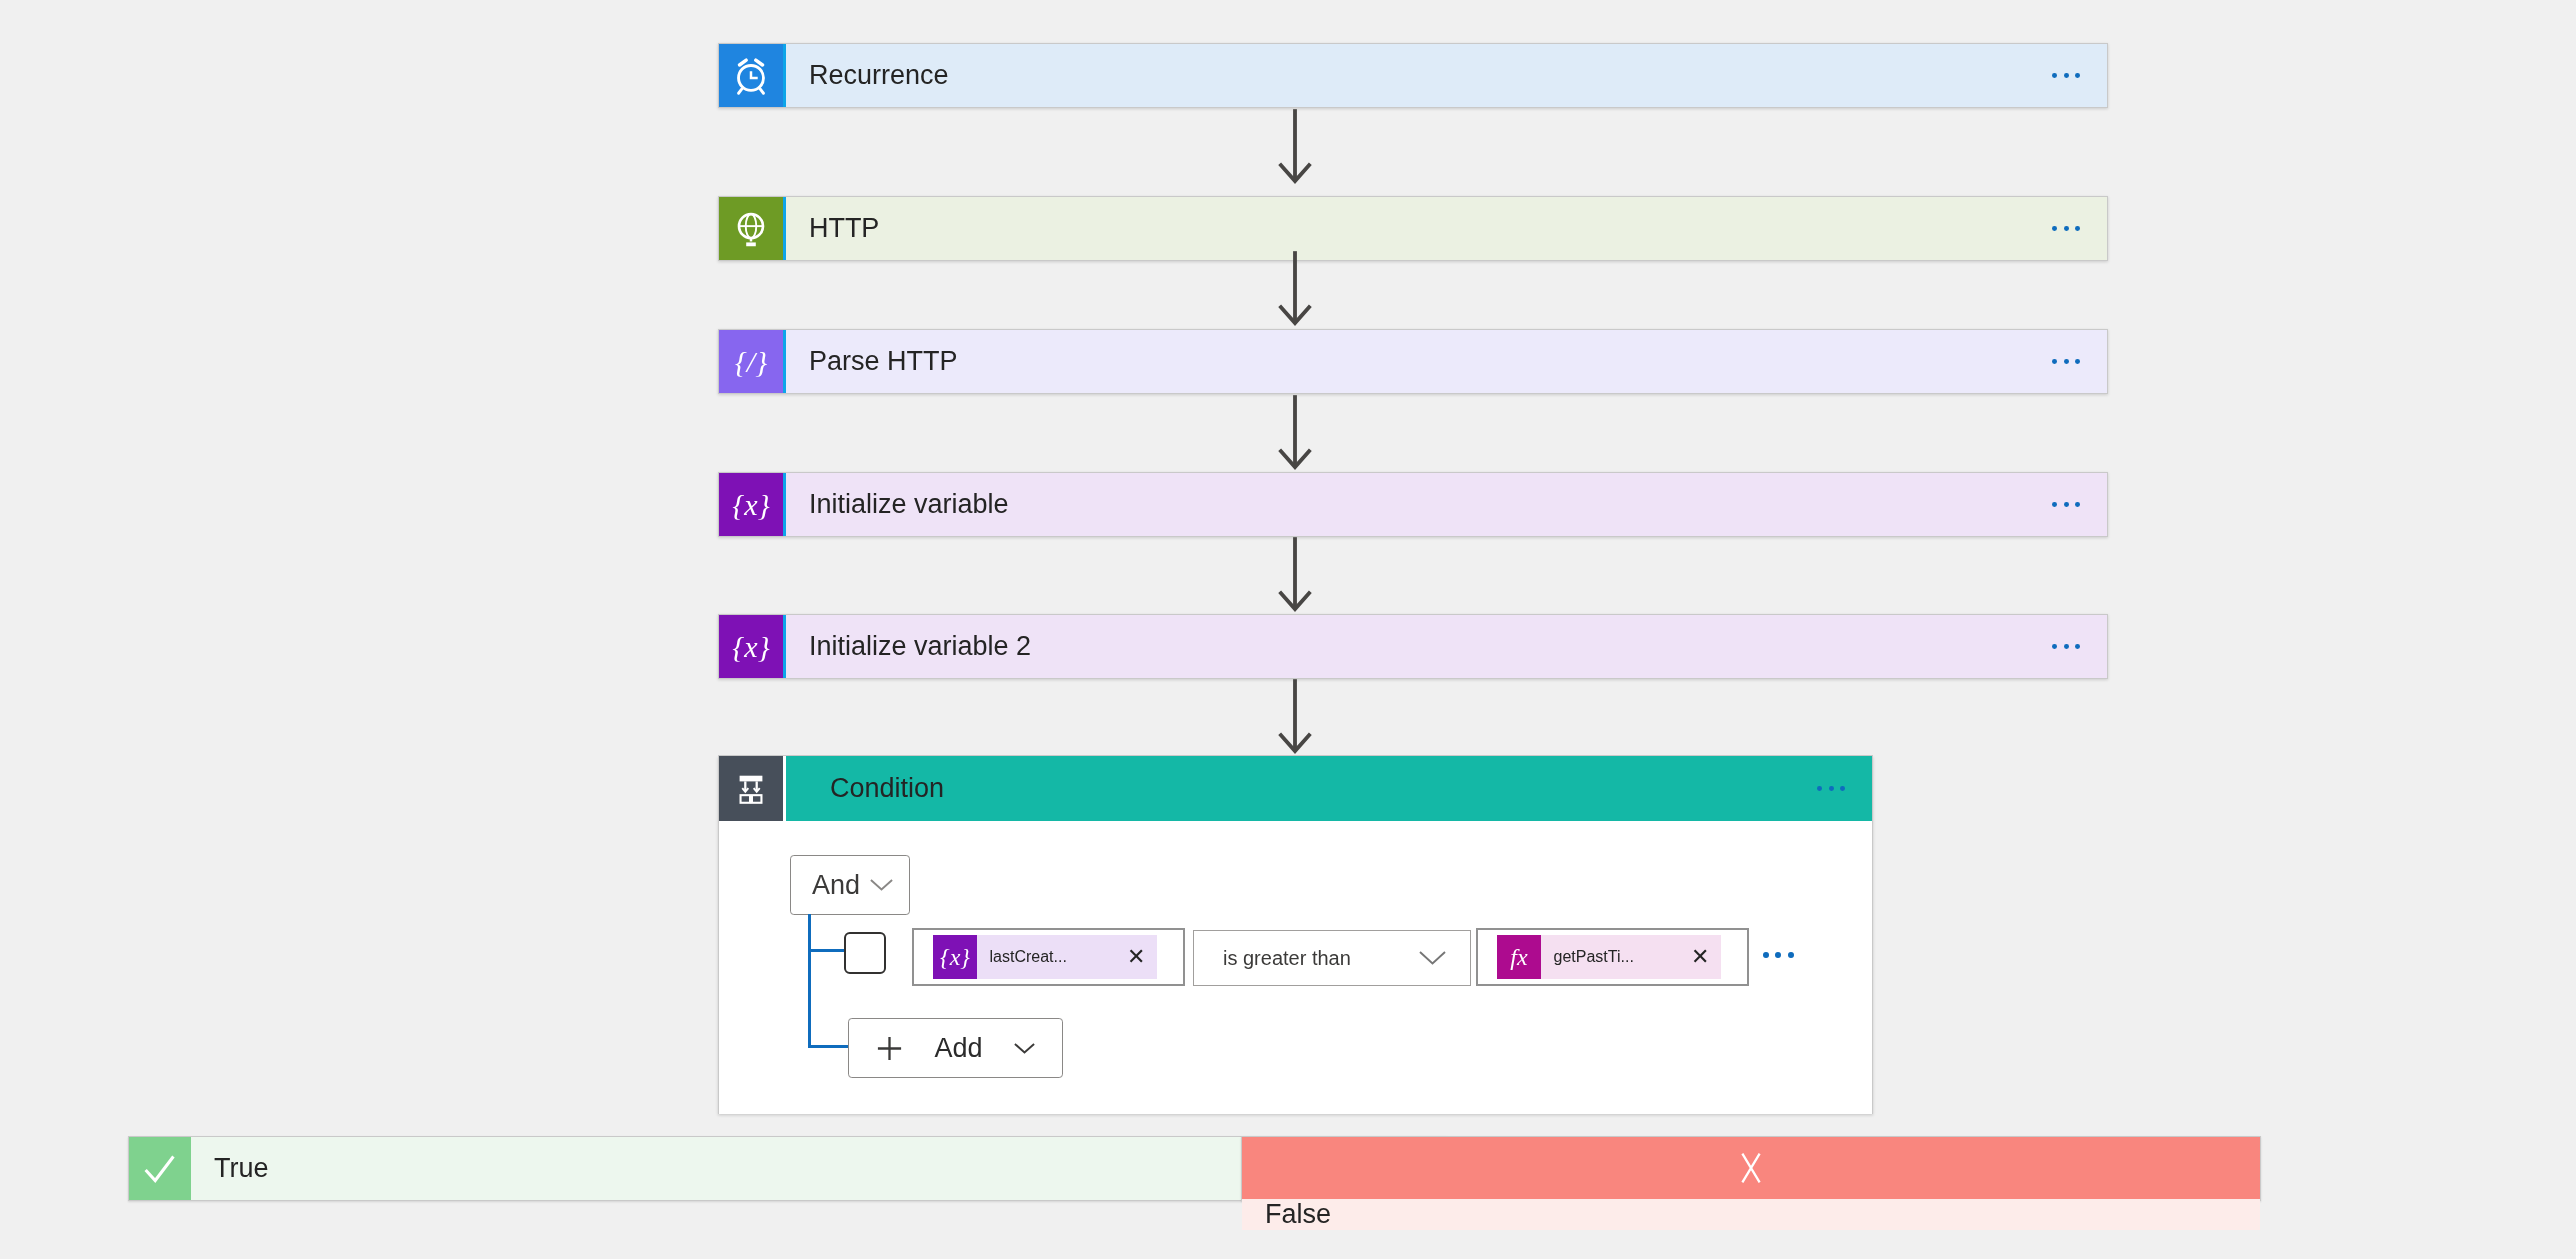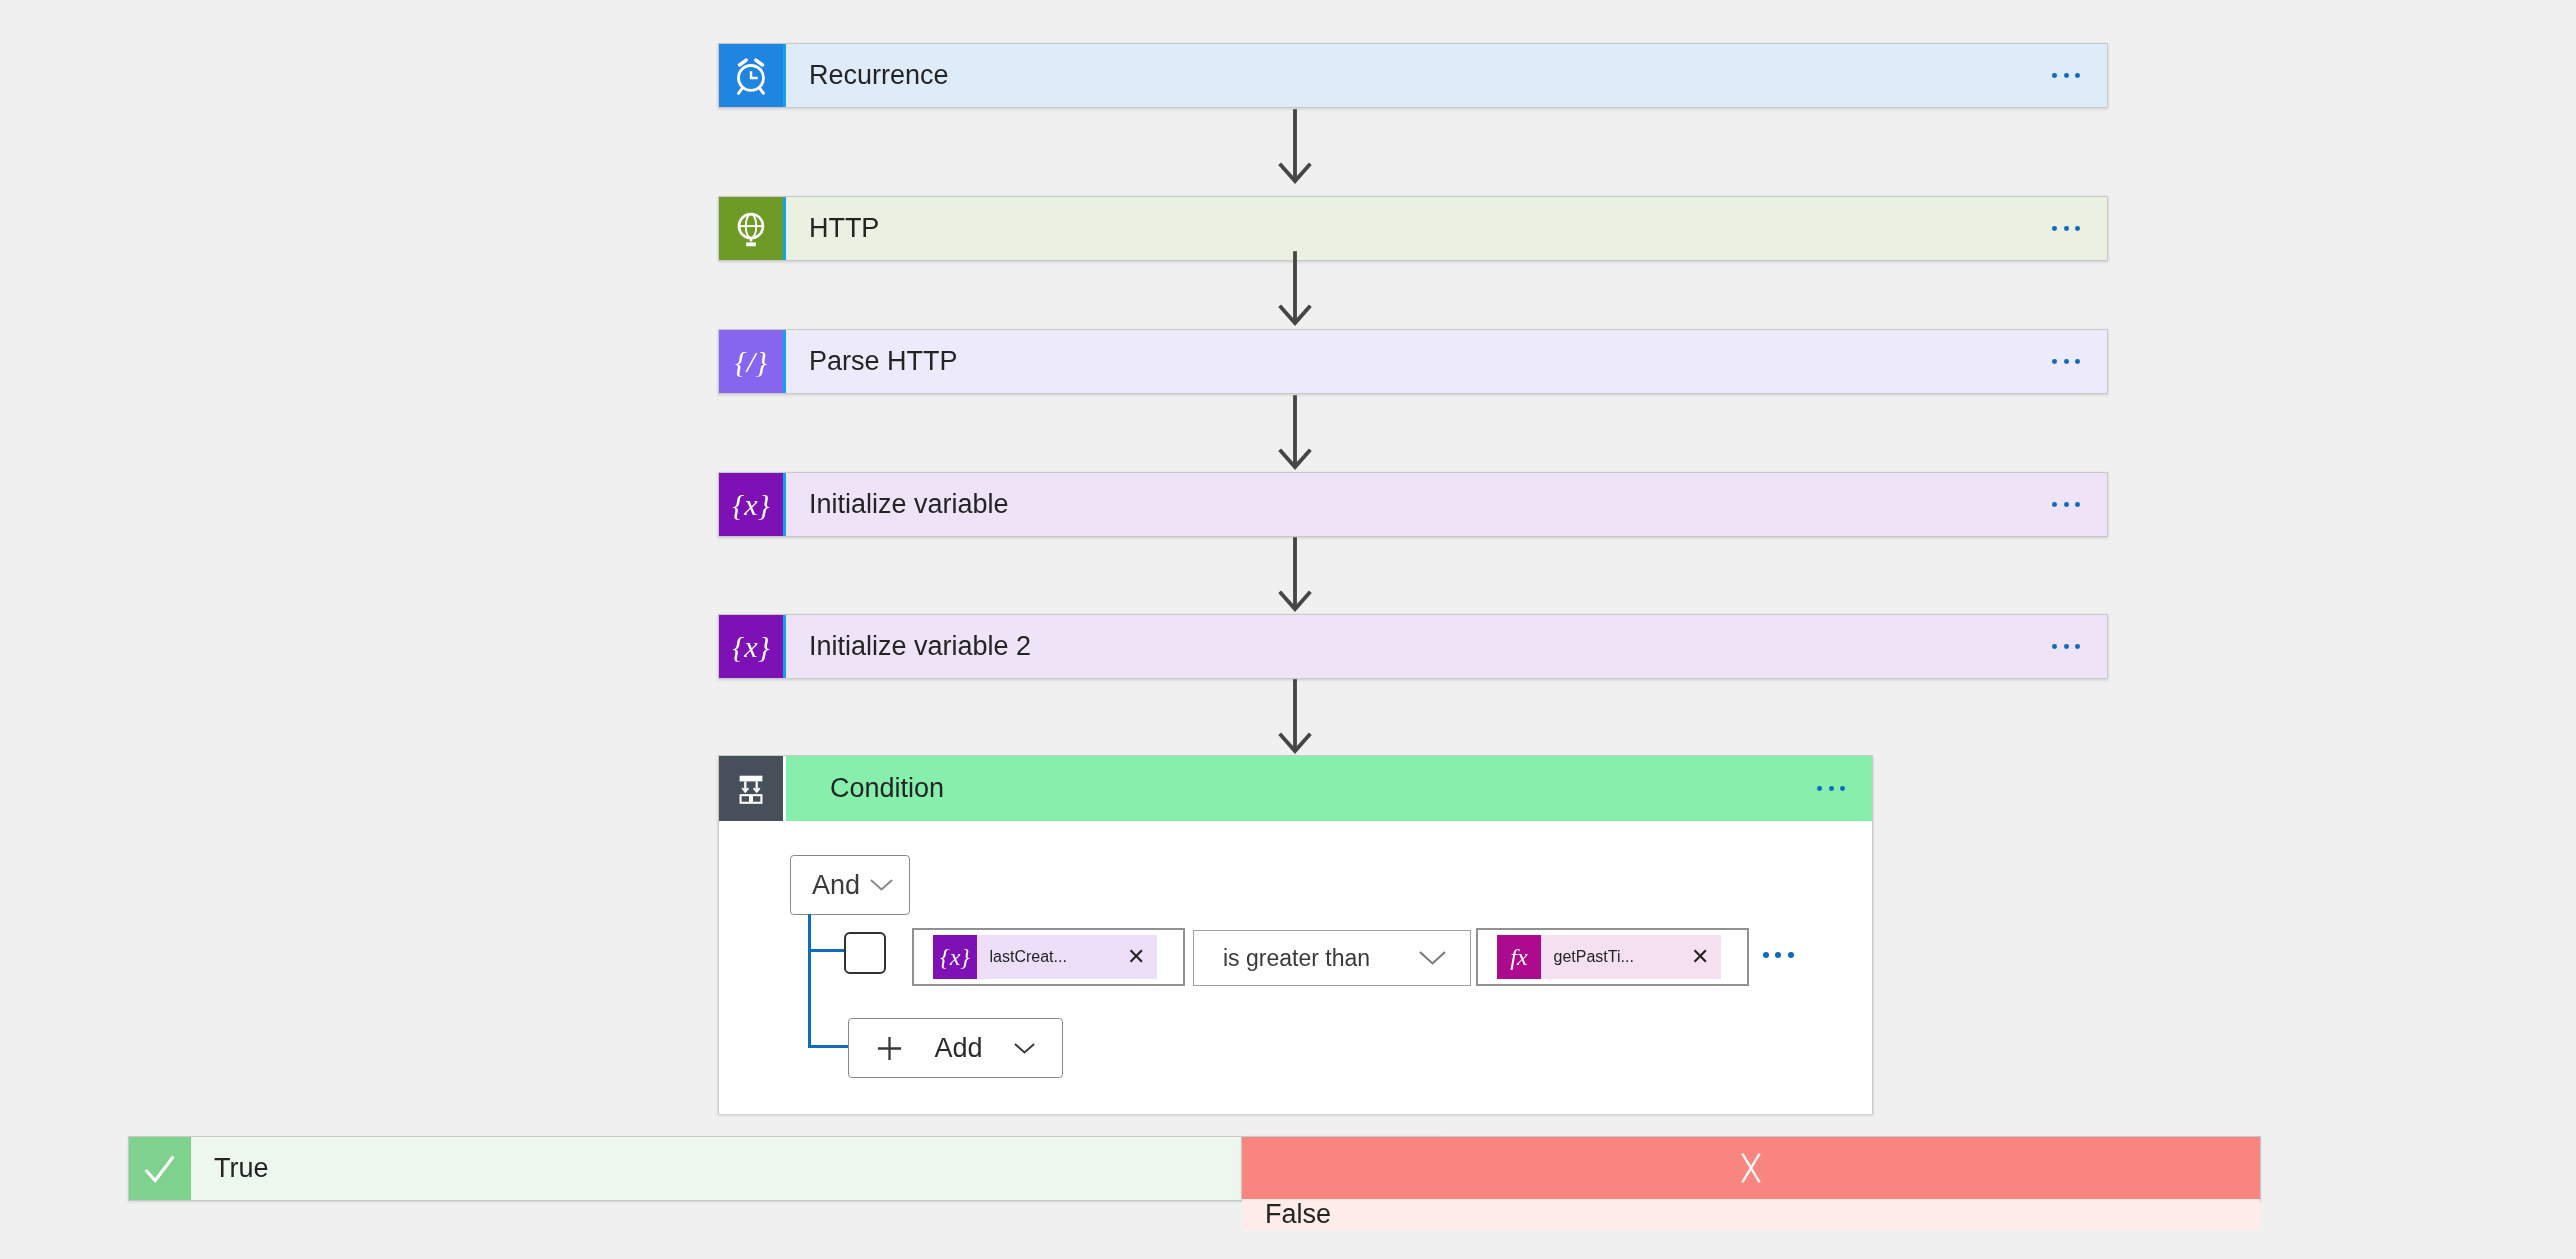--- a/index.html
+++ b/index.html
@@ -40,21 +40,21 @@
   .arrow{position:absolute;left:1272px;width:46px;height:77px;}
 
   
   .condition{
     position:absolute;left:718px;top:755px;width:1155px;height:359px;
     box-sizing:border-box;background:#ffffff;border:1px solid #c9c9c9;
     box-shadow:0 1.9px 2.9px rgba(0,0,0,.16);
   }
   .condition-header{height:65px;display:flex;align-items:stretch;background:#ffffff;cursor:pointer;}
   .condition-header .card-icon{background:#474f5a;}
-  .condition-header .card-body,.condition-header .card-menu{background:#86efac;padding-left:44px;}
+  .condition-header .card-body,.condition-header .card-menu{background:#14b8a6;padding-left:44px;}
   .condition-body{position:relative;height:293px;background:#ffffff;}
 
   .and-dropdown{
     position:absolute;left:71px;top:34px;width:120px;height:60px;box-sizing:border-box;
     border:1.9px solid #8a8886;border-radius:3.8px;background:#fff;
     display:flex;align-items:center;justify-content:space-between;
     padding:0 15.4px 0 21px;font-size:27px;color:#3b3a39;cursor:pointer;
   }
 
   .vline,.hline{position:absolute;background:#0f6cbd;}
@@ -81,21 +81,21 @@
   .token-icon{flex:0 0 44px;height:44px;display:flex;align-items:center;justify-content:center;color:#fff;}
   .token-icon-x{background:#7e11b5;}
   .token-icon-fx{background:#ad0b8f;}
   .token-icon .glyph{font-size:24px;}
   .token-label{flex:1;padding-left:12.5px;font-size:16px;color:#242424;white-space:nowrap;overflow:hidden;}
   .token-remove{padding:0 11.5px 0 3.8px;font-size:22px;color:#242424;cursor:pointer;font-style:normal;}
 
   .operator-dropdown{
     position:absolute;left:474px;top:109px;width:278px;height:56px;box-sizing:border-box;
     border:1.9px solid #a19f9d;background:#fff;display:flex;align-items:center;
-    justify-content:space-between;padding:0 23px 0 29px;font-size:23px;color:#3b3a39;cursor:pointer;
+    justify-content:space-between;padding:0 23px 0 29px;font-size:20px;color:#3b3a39;cursor:pointer;
   }
 
   .row-menu{position:absolute;left:1044px;top:131px;cursor:pointer;}
 
   .add-button{
     position:absolute;left:129px;top:197px;width:215px;height:60px;box-sizing:border-box;
     border:1.9px solid #8a8886;border-radius:3.8px;background:#fff;
     display:flex;align-items:center;justify-content:center;gap:30px;
     font-size:27px;color:#2b2b2b;cursor:pointer;
   }

